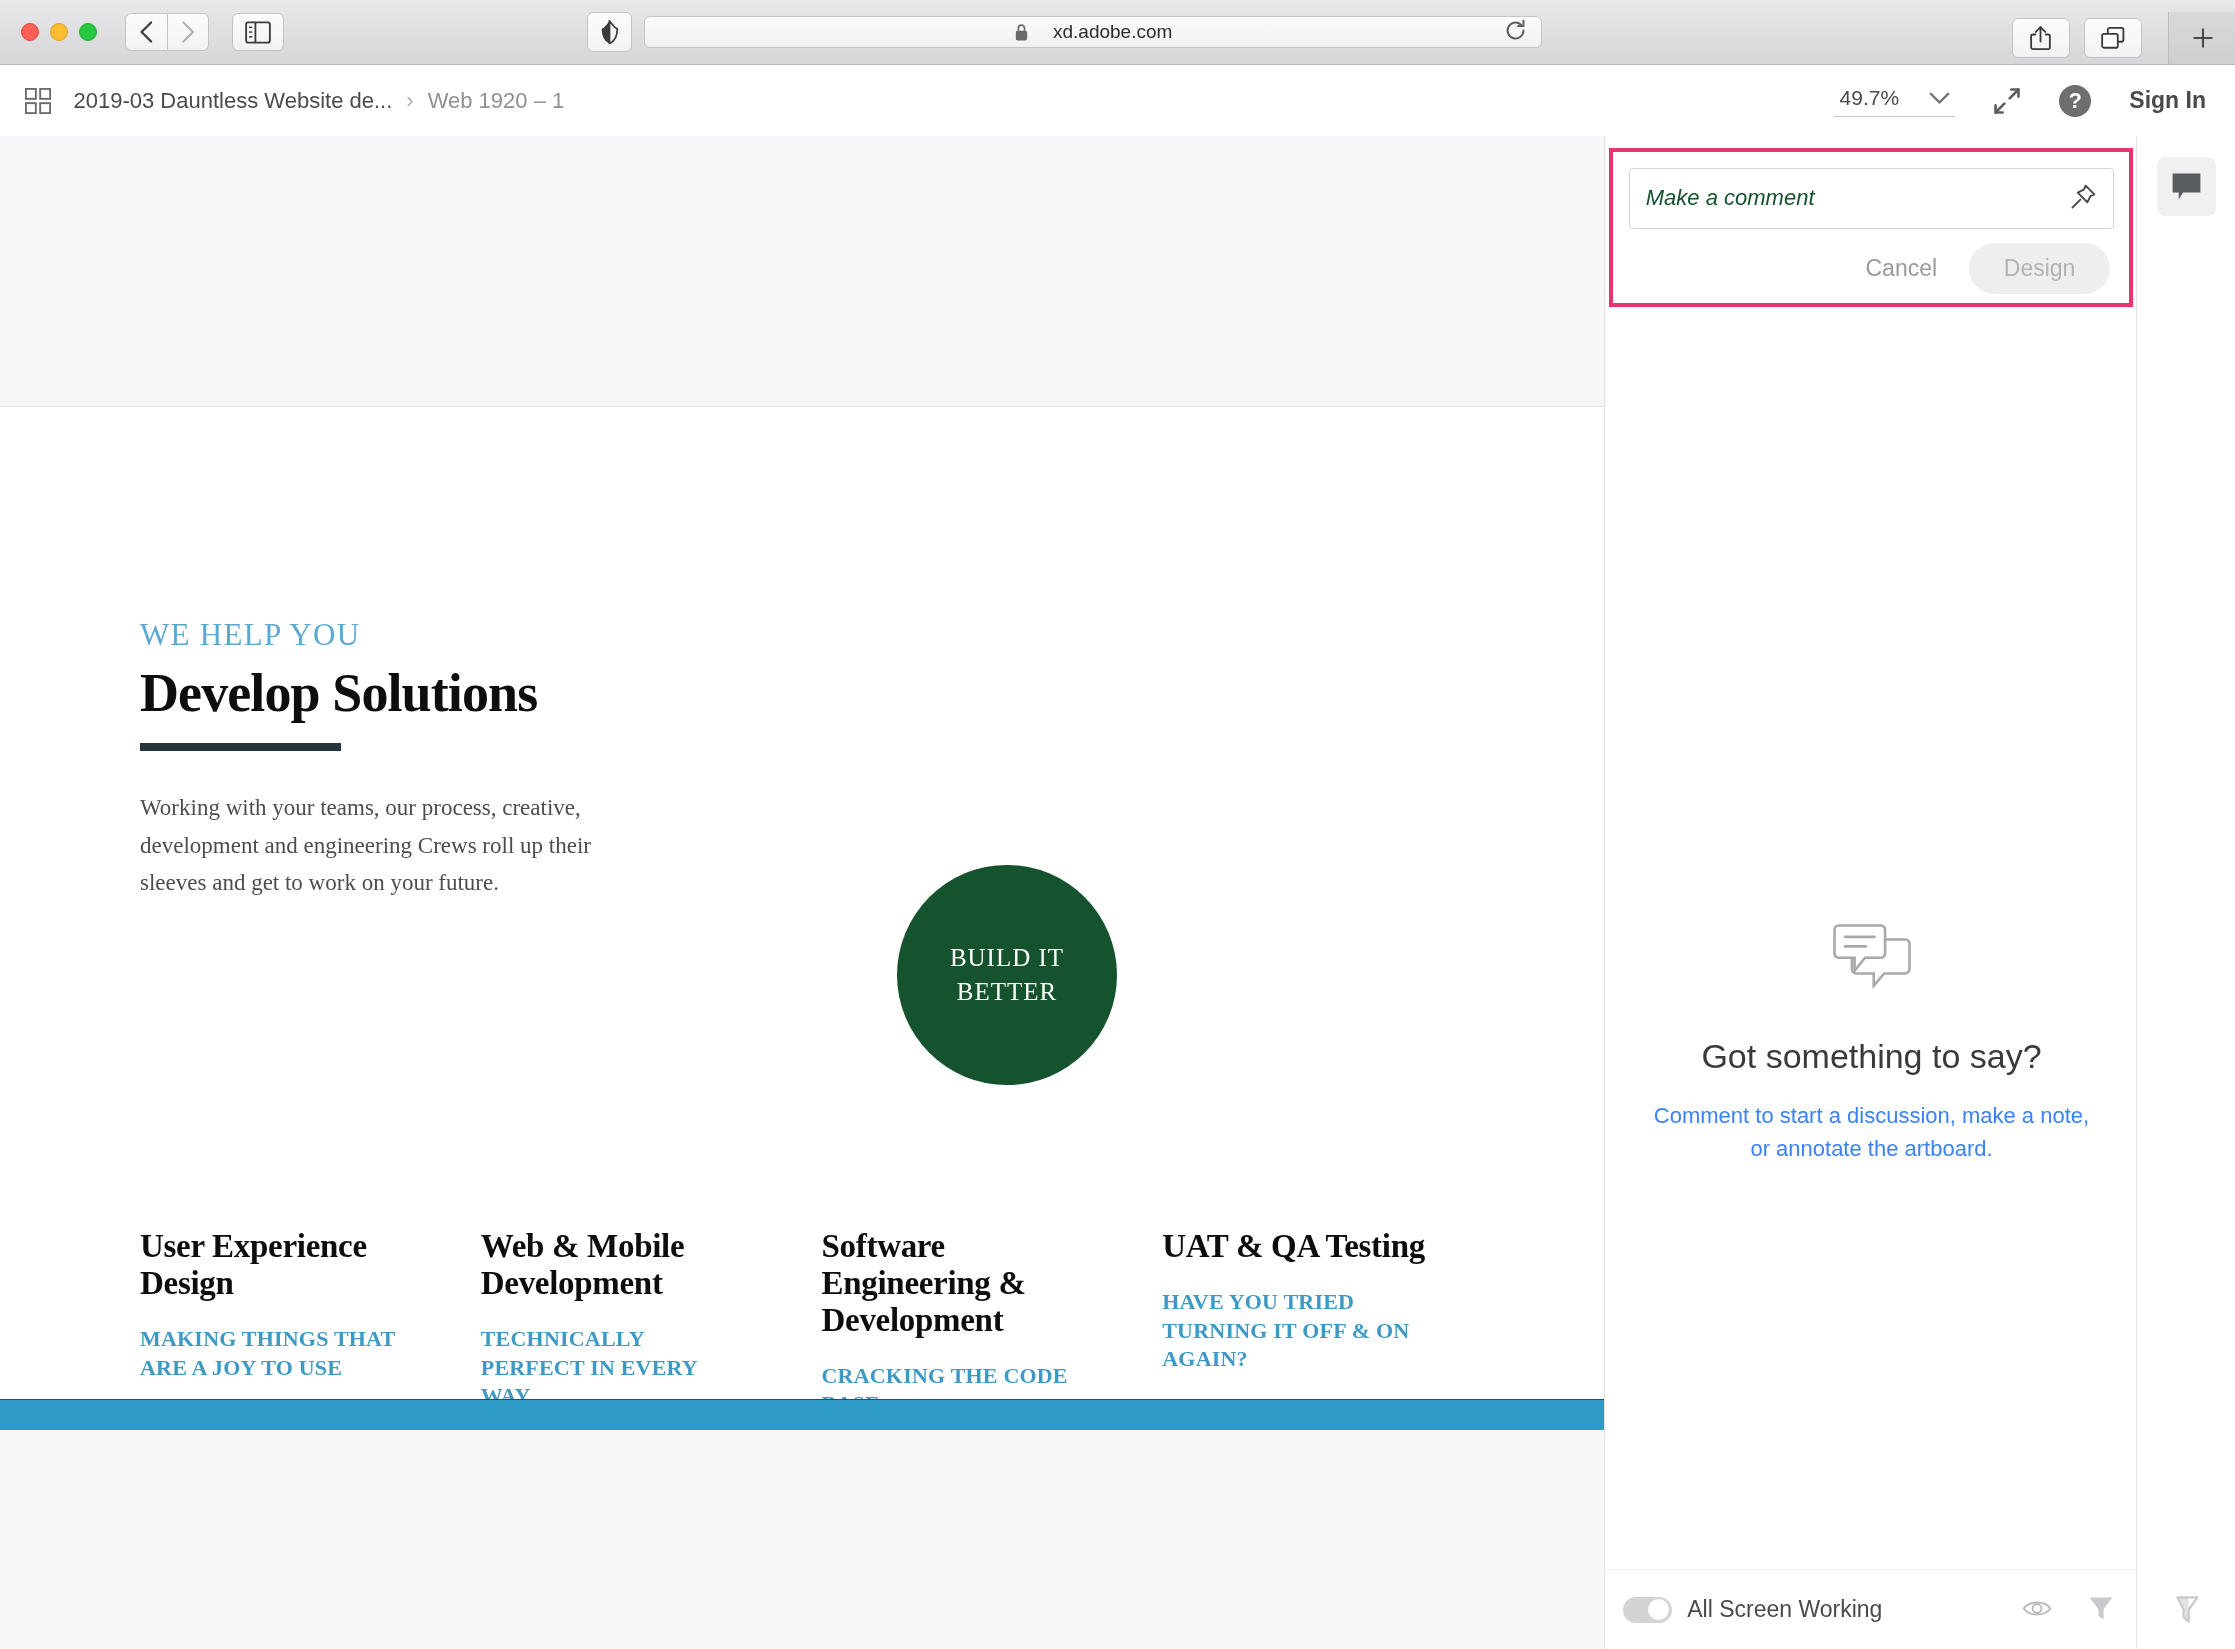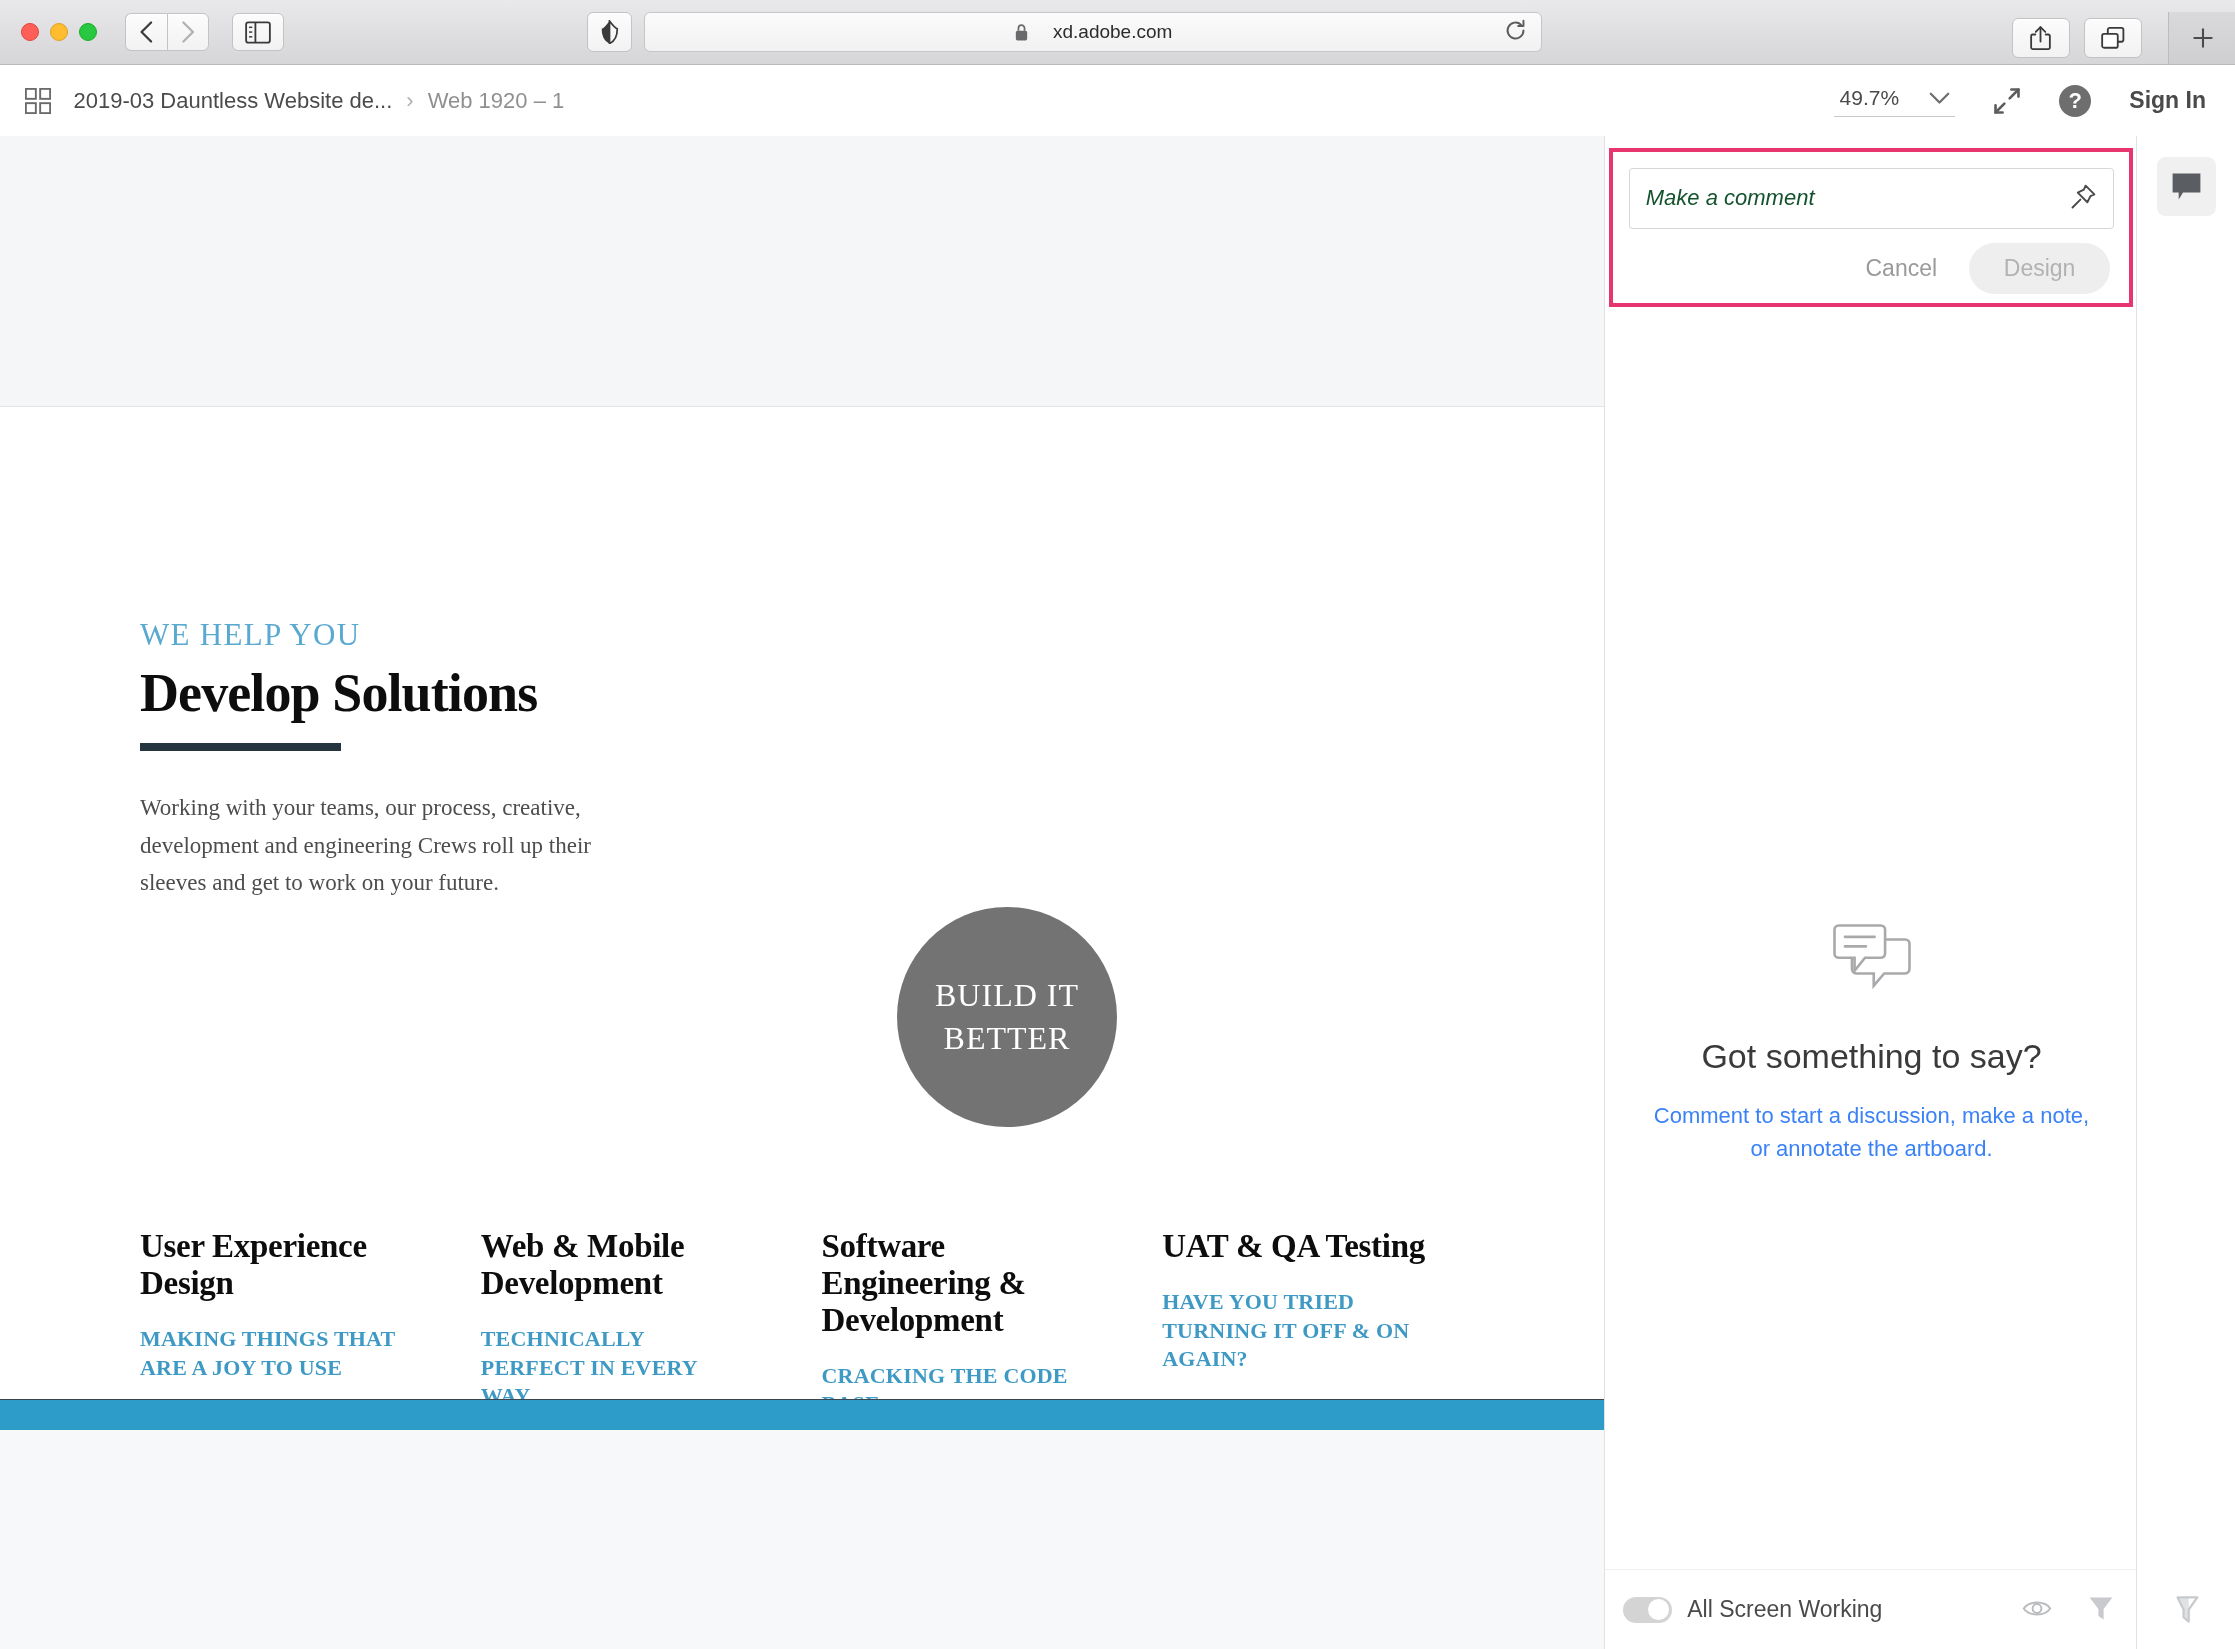--- a/index.html
+++ b/index.html
@@ -31,21 +31,21 @@
     box-shadow:0 0.9px 0 rgba(255,255,255,.85) inset;
   }
   .navgroup{ display:flex; margin-left:28px; }
   .navgroup .chrome-btn:first-child{border-top-right-radius:0;border-bottom-right-radius:0;border-right:none;}
   .navgroup .chrome-btn:last-child{border-top-left-radius:0;border-bottom-left-radius:0;}
   .sidebar-btn{ margin-left:23px; width:52px; }
 
   .urlwrap{ position:absolute; left:587px; top:12.2px; display:flex; align-items:center; gap:12.2px; }
   .shield-btn{ width:45px;height:40px; }
   .urlbar{
-    width:898px; height:40px;
+    width:898px; height:32px;
     background:linear-gradient(to bottom,#fbfbfc,#f1f1f2);
     border:0.9px solid #c6c6c8; border-radius:6.1px;
     display:flex;align-items:center;justify-content:center;gap:24px;
     position:relative;
   }
   .urltext{ font-size:19px; color:#2c2c2e; }
   .reload{ position:absolute; right:14px; top:50%; transform:translateY(-50%); }
   .right-chrome{ position:absolute; right:0; top:12.2px; display:flex; align-items:center; gap:14px; padding-right:0; }
   .right-chrome .chrome-btn{ width:58px;height:40px; }
   .plus-tab{ width:68px;height:52px; margin-left:12.2px;
@@ -100,23 +100,23 @@
   }
 
   
   .hero{ position:absolute; left:140px; top:210px; }
   .eyebrow{ font-size:31px;color:#5aa9d0;letter-spacing:1.3px;font-weight:400; }
   .hero-title{ font-size:54px;font-weight:bold;color:#0d0d0d;margin-top:8.7px;letter-spacing:-0.9px; }
   .hero-rule{ width:201px;height:8.7px;background:#243540;margin-top:19px; }
   .hero-body{ margin-top:38px;font-size:23px;line-height:1.62;color:#4d4d4d;max-width:463px; }
 
   .badge{
-    position:absolute; left:897px; top:500px; width:220px;height:220px;border-radius:50%;
-    background:#737373;color:#fff;display:flex;align-items:center;justify-content:center;
-    text-align:center;font-size:32px;letter-spacing:1px;line-height:1.35;font-weight:500;
+    position:absolute; left:897px; top:458px; width:220px;height:220px;border-radius:50%;
+    background:#14532d;color:#fff;display:flex;align-items:center;justify-content:center;
+    text-align:center;font-size:25px;letter-spacing:1px;line-height:1.35;font-weight:500;
   }
 
   
   .cols{ position:absolute; left:140px; top:821px; width:1363px; display:flex; gap:0; }
   .col{ width:349px; padding-right:72px; }
   .col-title{ font-size:33px;font-weight:bold;color:#0d0d0d;line-height:1.12;letter-spacing:-0.3px; }
   .col-sub{ margin-top:23px;font-size:22px;font-weight:bold;color:#3e9ac4;line-height:1.3;letter-spacing:0.2px; }
   .col-body{ margin-top:42px;font-size:20px;line-height:1.62;color:#4d4d4d; }
 
   

